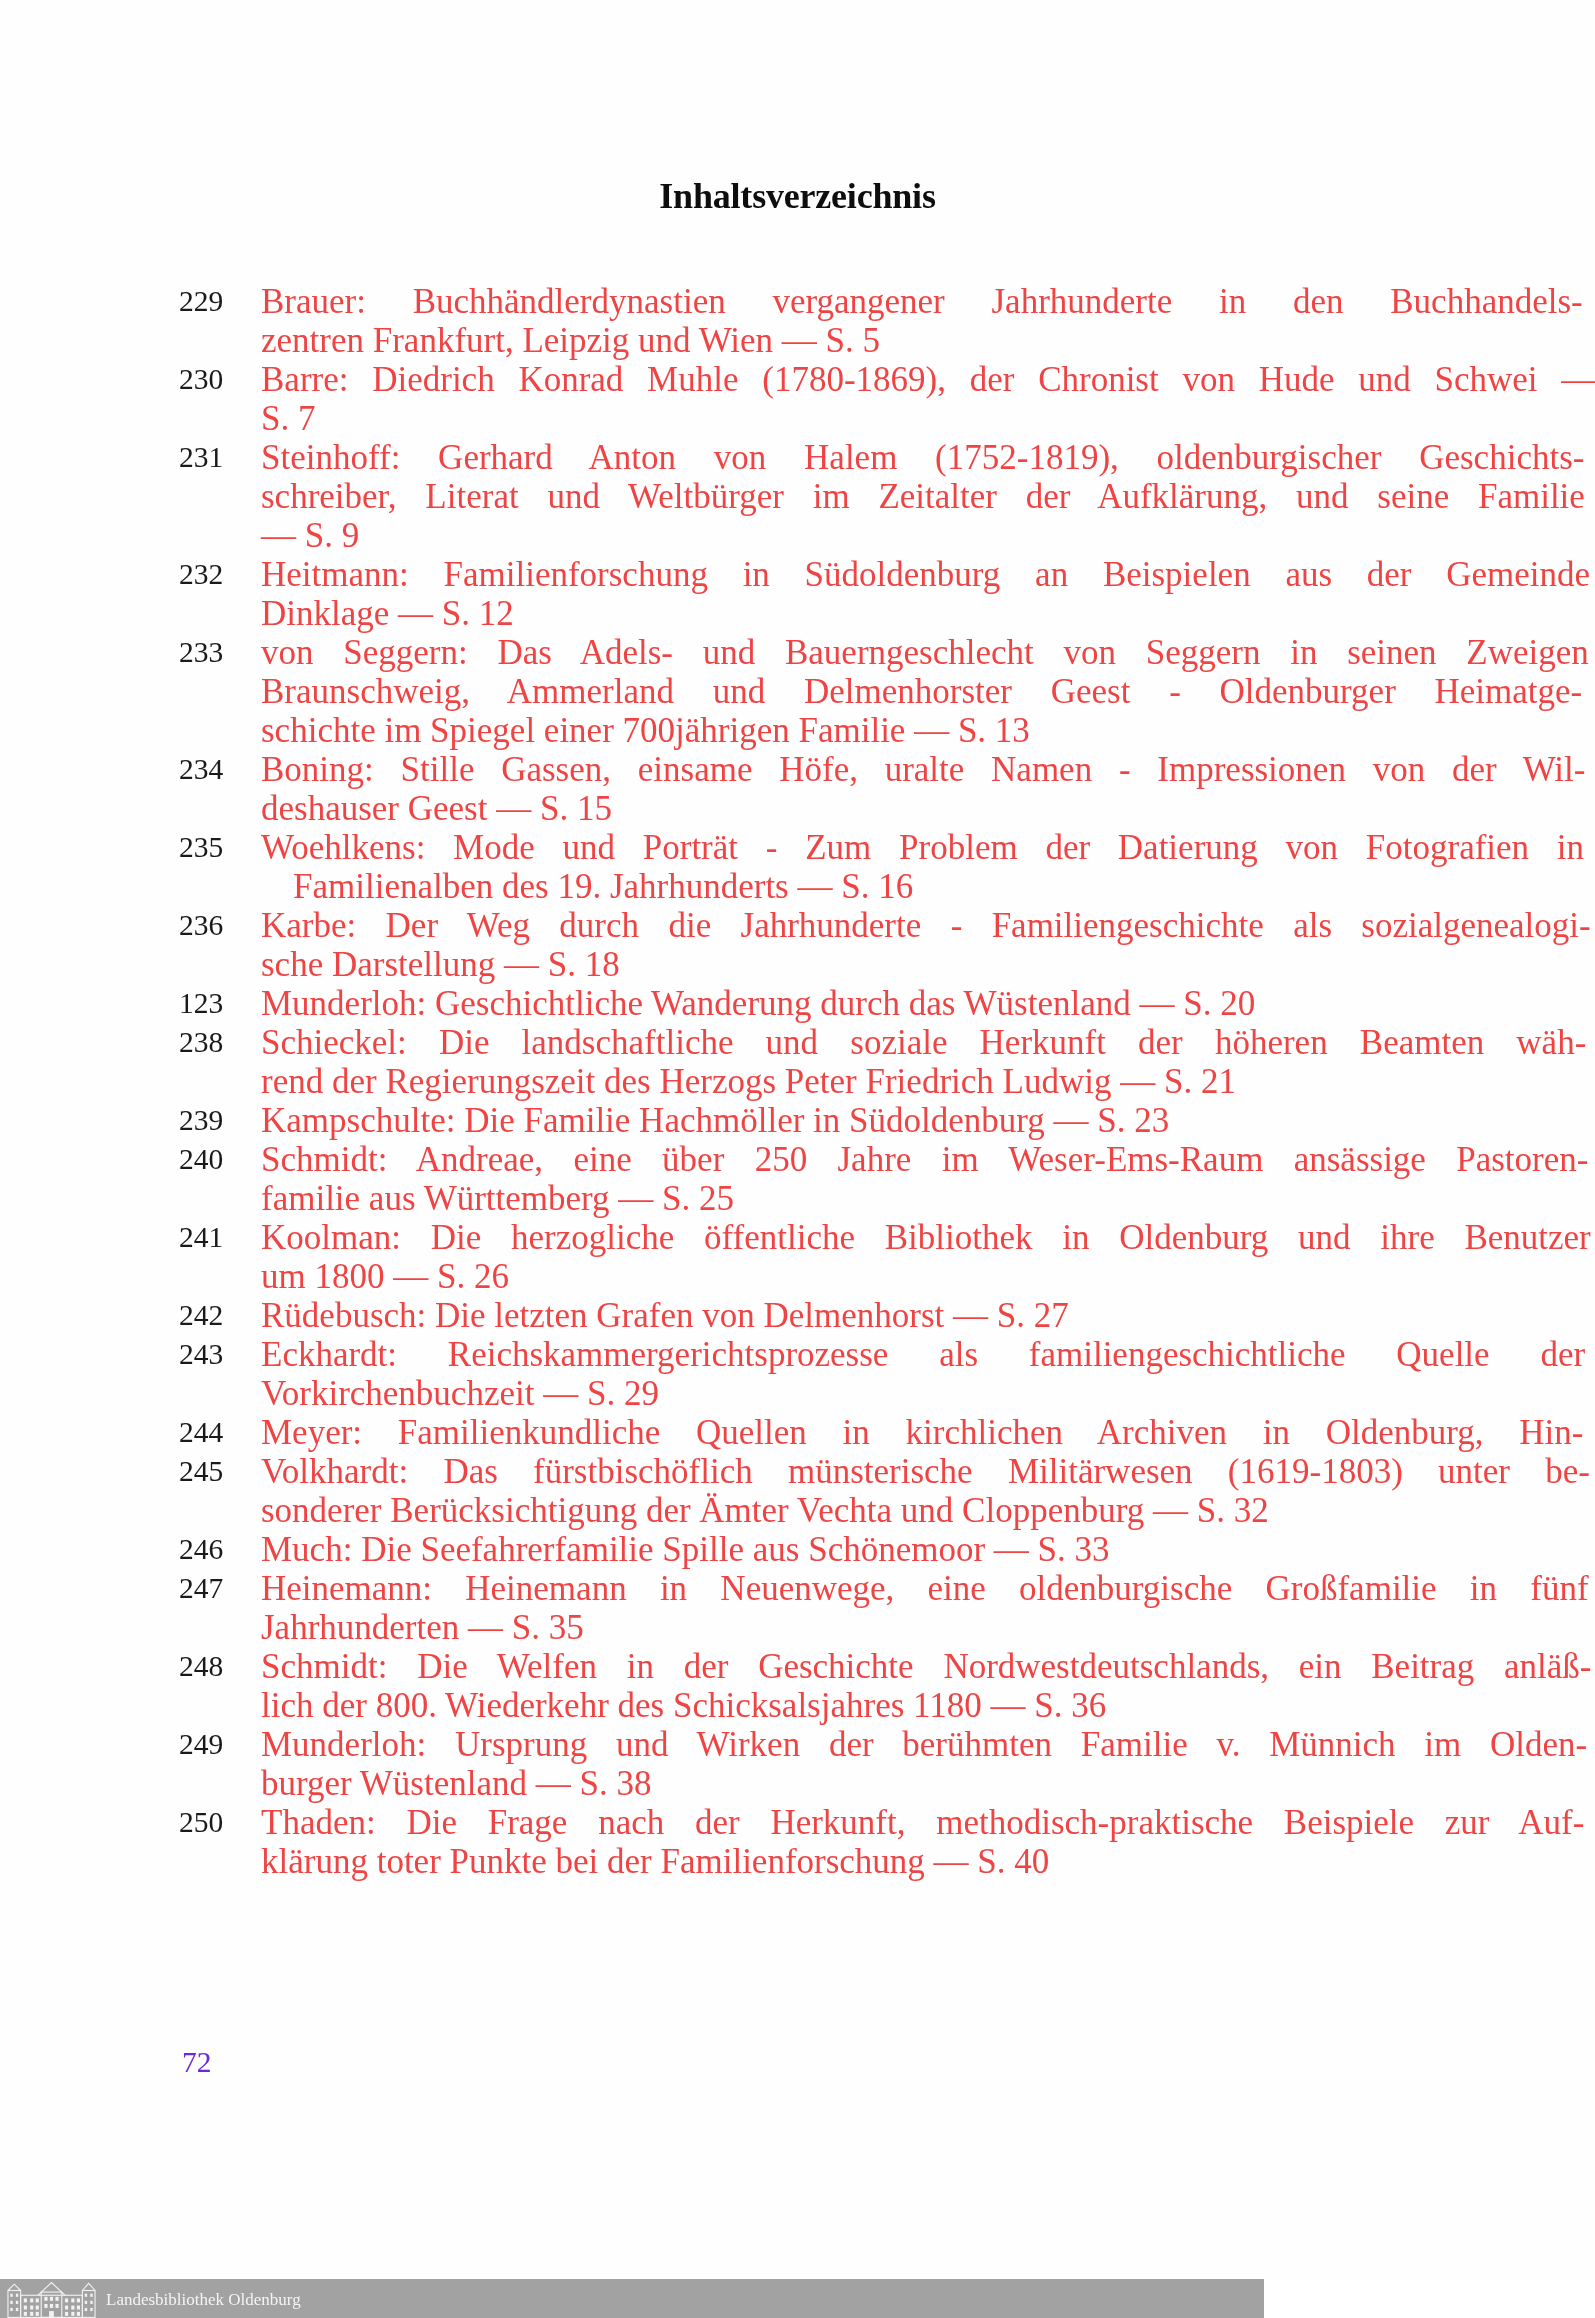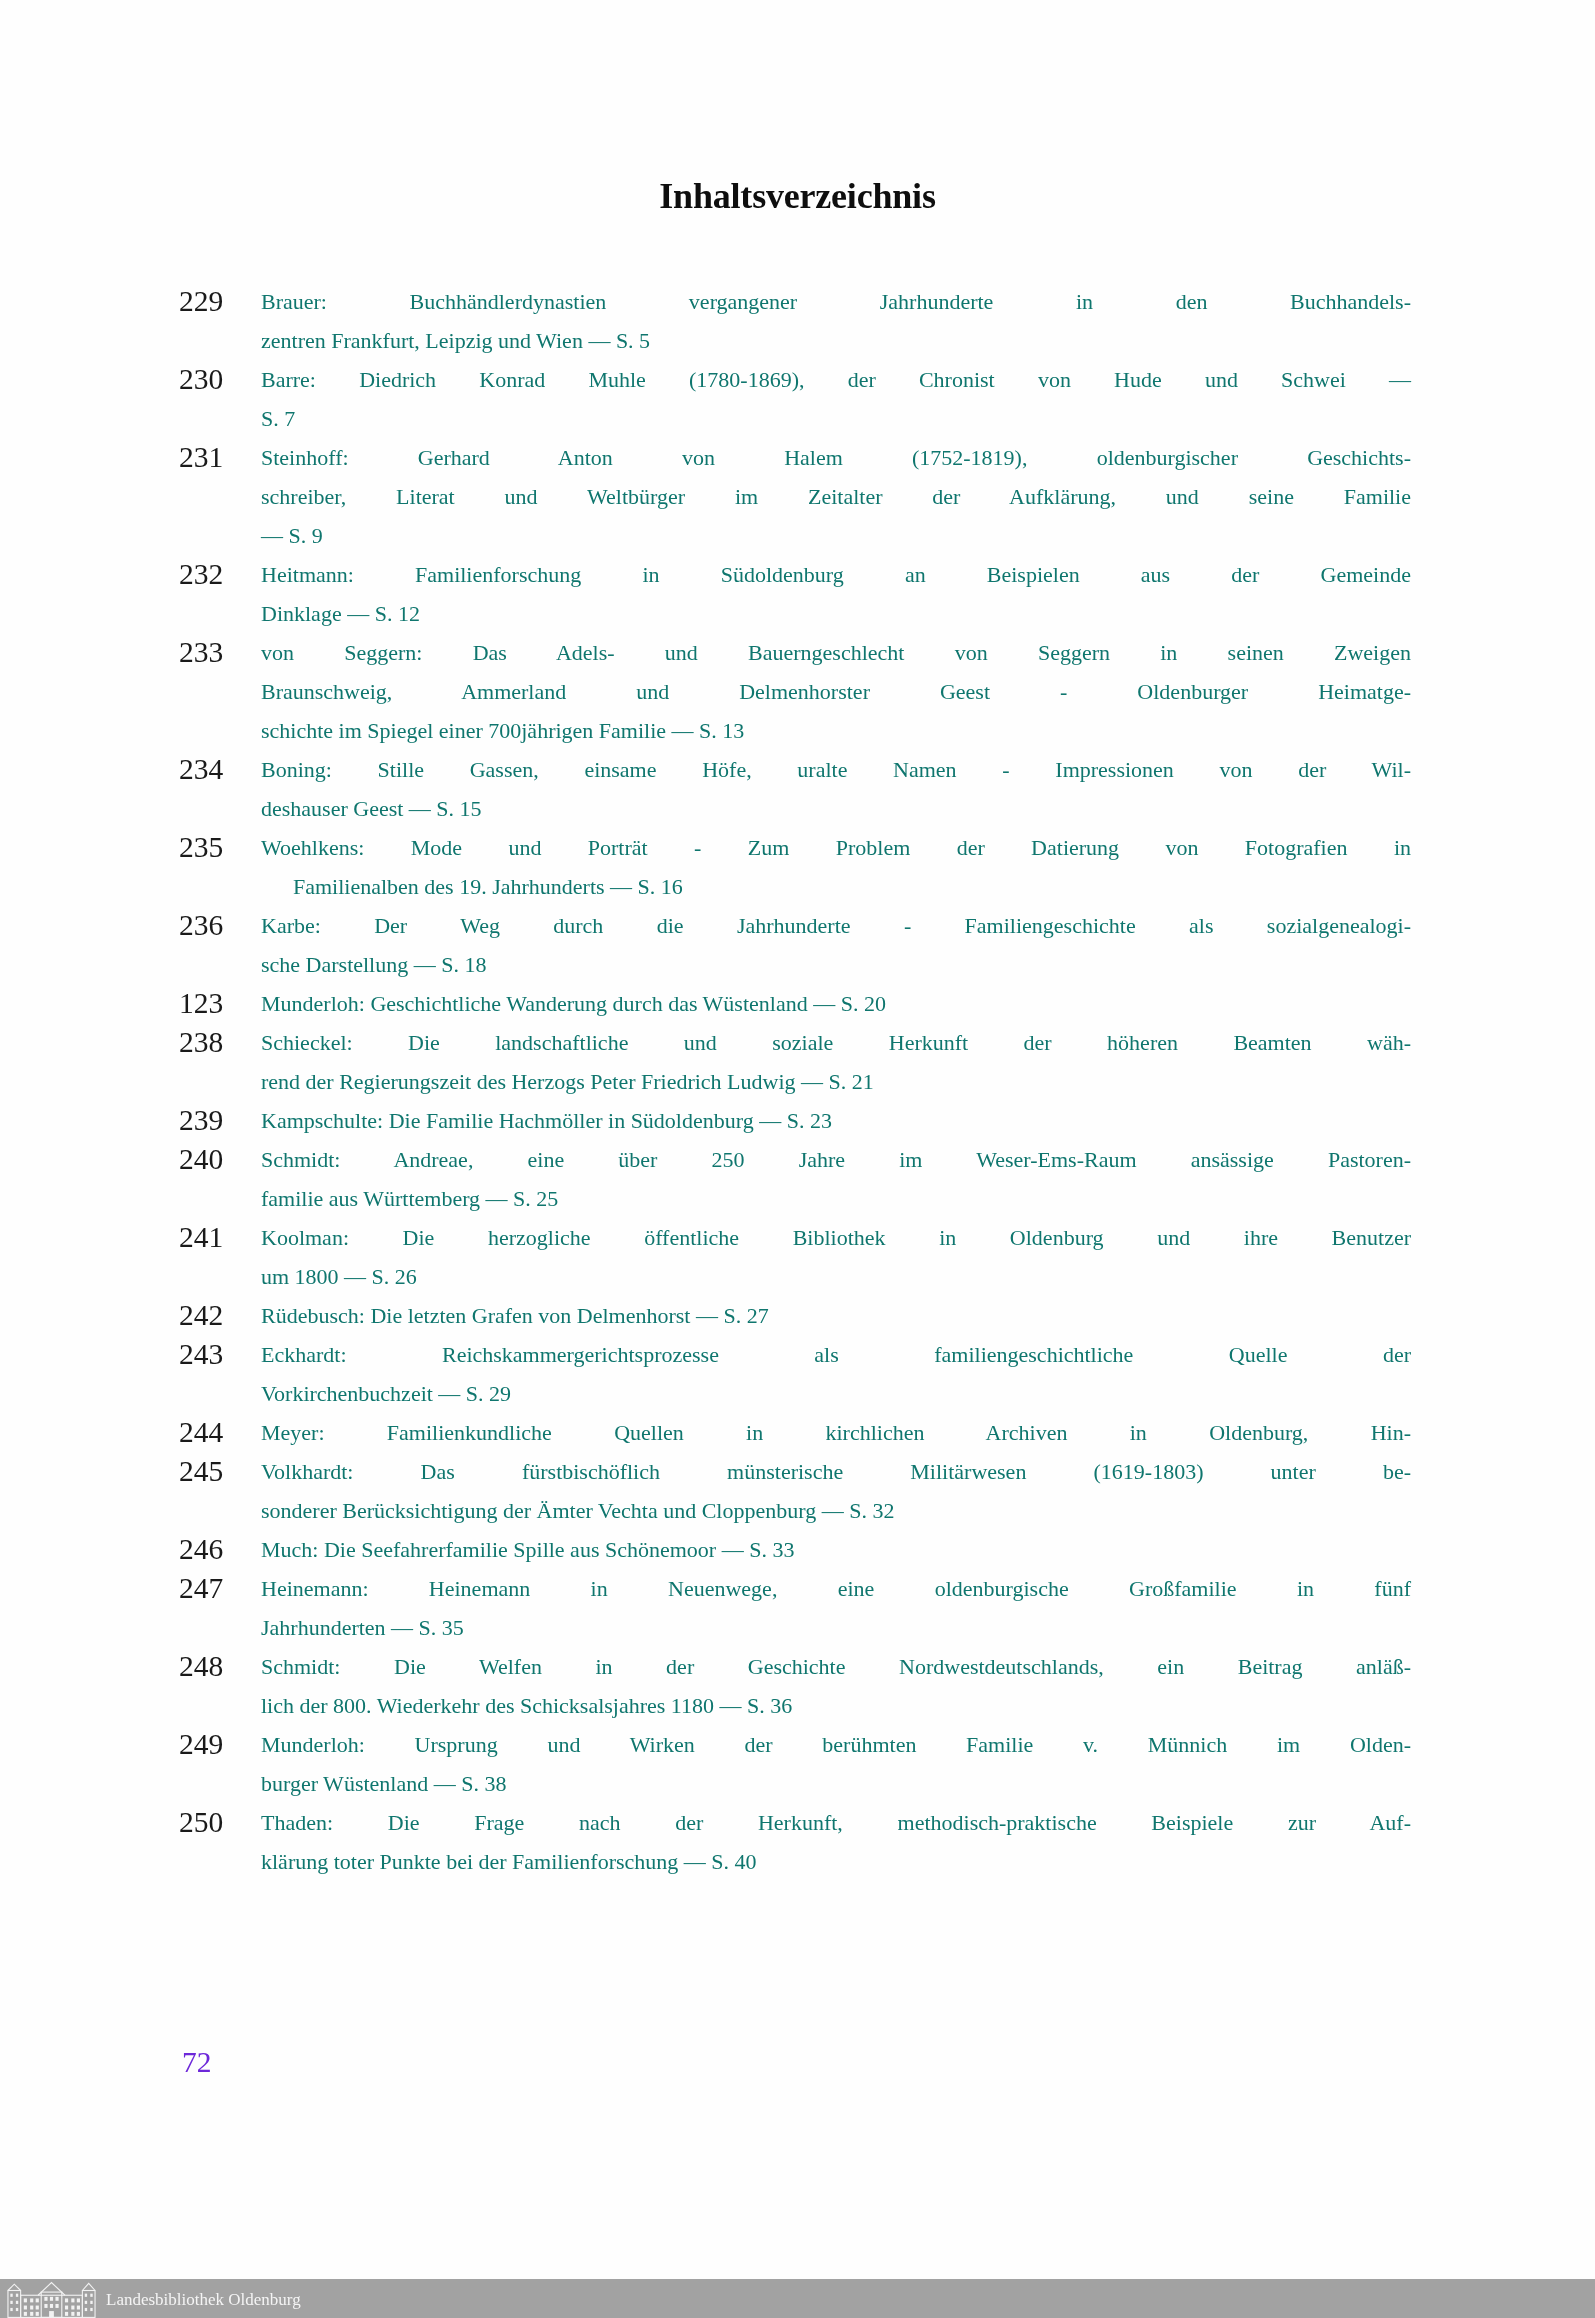--- a/index.html
+++ b/index.html
@@ -56,44 +56,44 @@
       font-size: 29.5px;
       line-height: 39px;
       color: #1a1a1a;
     }
     .entry-lines {
       margin-left: 82px;
       width: 1150px;
     }
     .line {
       display: block;
-      font-size: 22px;
+      font-size: 35px;
       line-height: 39px;
       height: 39px;
       white-space: nowrap;
       text-align-last: justify;
       text-align: justify;
-      color: #0f766e;
+      color: #ef4444;
     }
     .line.last {
       text-align-last: left;
     }
     .page-number {
       position: absolute;
       left: 182px;
       top: 2043px;
       font-size: 29.5px;
       line-height: 39px;
       color: #6d28d9;
     }
     .footer {
       position: absolute;
       left: 0;
       top: 2279px;
-      width: 1595px;
+      width: 1264px;
       height: 40px;
       background: #a2a2a2;
     }
     .footer-logo {
       position: absolute;
       left: 6.4px;
       top: 1.6px;
       width: 91px;
       height: 38px;
     }

